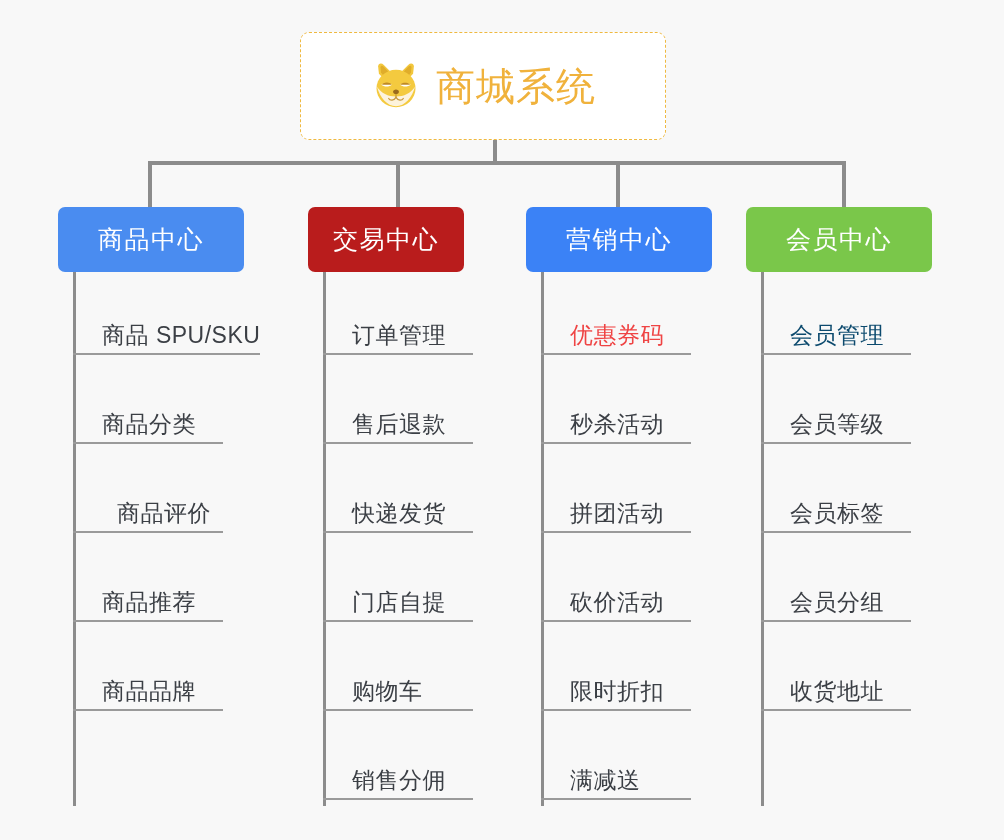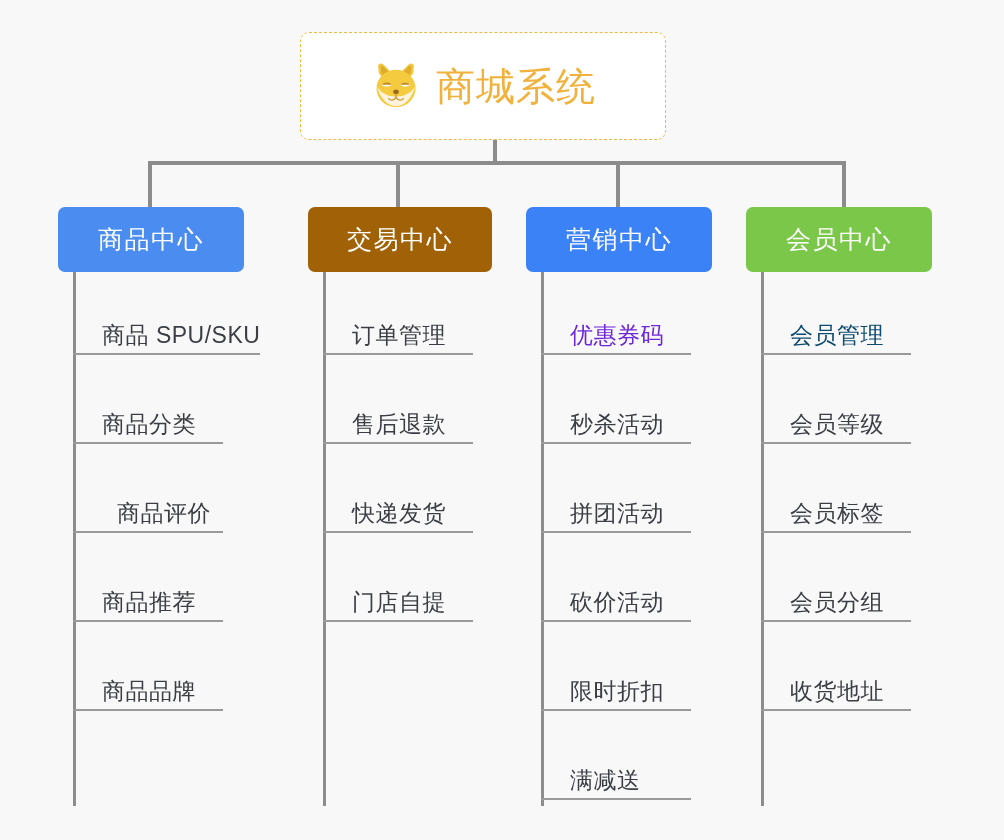--- a/index.html
+++ b/index.html
@@ -160,48 +160,54 @@
       <div class="leaf" style="border-bottom-color: rgb(154, 154, 154);">
           <span class="leaf-label" style="color: rgb(59, 63, 69);">商品推荐</span>
         </div>
       <div class="leaf" style="border-bottom-color: rgb(154, 154, 154);">
           <span class="leaf-label" style="color: rgb(59, 63, 69);">商品品牌</span>
         </div>
     </div>
   </div>
 
   <div class="branch" style="left:308px;">
-    <div class="branch-header" style="width: 184px; background: #a16207;">
+    <div class="branch-header" style="width: 156px; background: #b91c1c;">
       <span>交易中心</span>
     </div>
     <div class="branch-trunk" style="height: 534px; background: rgb(140, 140, 140);"></div>
     <div class="leaf-list">
       <div class="leaf" style="border-bottom-color: rgb(154, 154, 154);">
           <span class="leaf-label" style="color: rgb(59, 63, 69);">订单管理</span>
         </div>
       <div class="leaf" style="border-bottom-color: rgb(154, 154, 154);">
           <span class="leaf-label" style="color: rgb(59, 63, 69);">售后退款</span>
         </div>
       <div class="leaf" style="border-bottom-color: rgb(154, 154, 154);">
           <span class="leaf-label" style="color: rgb(59, 63, 69);">快递发货</span>
         </div>
       <div class="leaf" style="border-bottom-color: rgb(154, 154, 154);">
           <span class="leaf-label" style="color: rgb(59, 63, 69);">门店自提</span>
+        </div>
+      <div class="leaf" style="border-bottom-color: rgb(154, 154, 154);">
+          <span class="leaf-label" style="color: rgb(59, 63, 69);">购物车</span>
+        </div>
+      <div class="leaf" style="border-bottom-color: rgb(154, 154, 154);">
+          <span class="leaf-label" style="color: rgb(59, 63, 69);">销售分佣</span>
         </div>
     </div>
   </div>
 
   <div class="branch" style="left:526px;">
     <div class="branch-header" style="width: 186px; background: #3b82f6;">
       <span>营销中心</span>
     </div>
     <div class="branch-trunk" style="height: 534px; background: rgb(140, 140, 140);"></div>
     <div class="leaf-list">
       <div class="leaf" style="border-bottom-color: rgb(154, 154, 154);">
-          <span class="leaf-label" style="color: #6d28d9;">优惠券码</span>
+          <span class="leaf-label" style="color: #ef4444;">优惠券码</span>
         </div>
       <div class="leaf" style="border-bottom-color: rgb(154, 154, 154);">
           <span class="leaf-label" style="color: rgb(59, 63, 69);">秒杀活动</span>
         </div>
       <div class="leaf" style="border-bottom-color: rgb(154, 154, 154);">
           <span class="leaf-label" style="color: rgb(59, 63, 69);">拼团活动</span>
         </div>
       <div class="leaf" style="border-bottom-color: rgb(154, 154, 154);">
           <span class="leaf-label" style="color: rgb(59, 63, 69);">砍价活动</span>
         </div>

